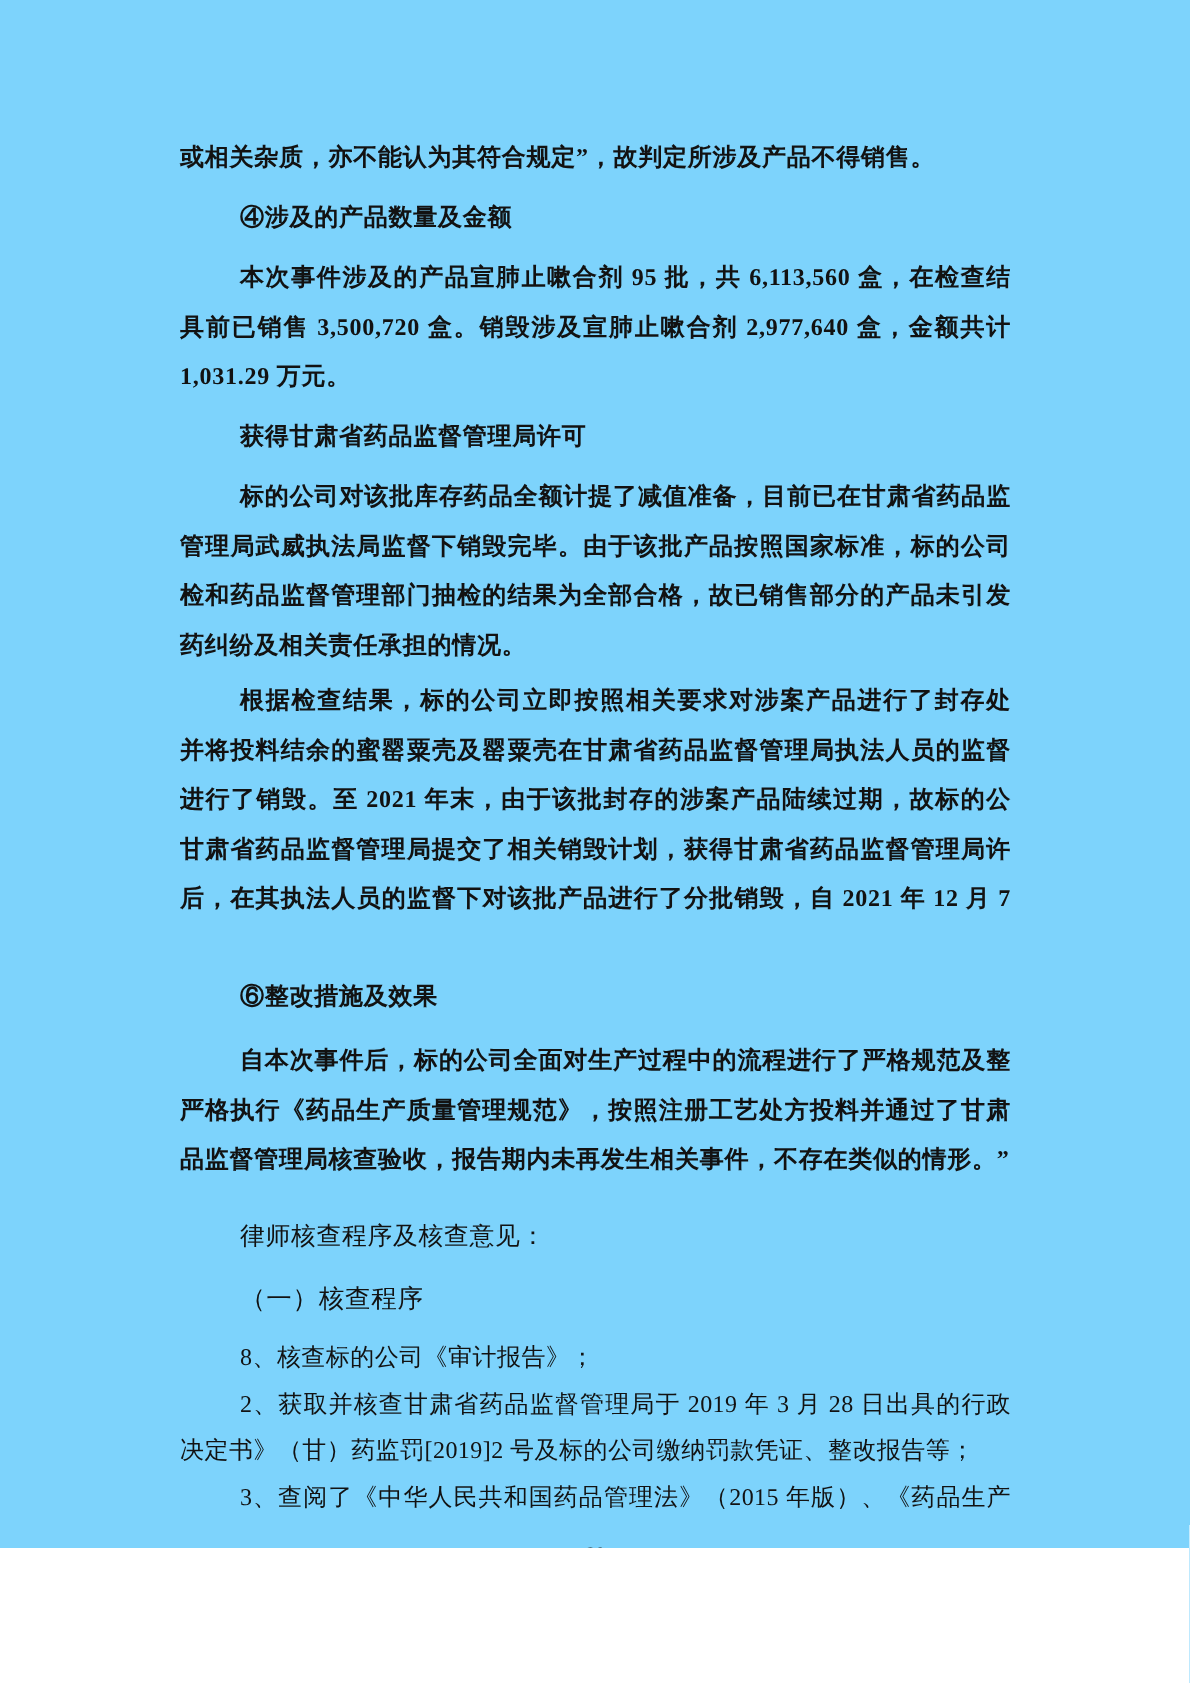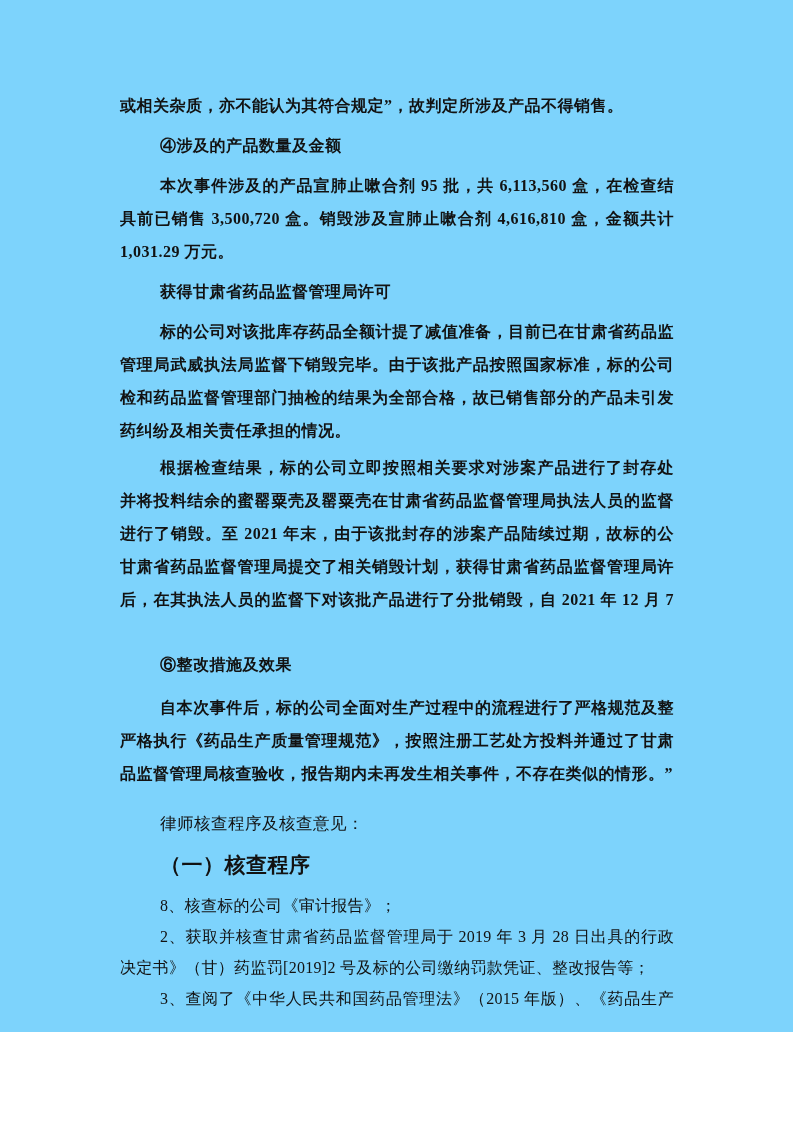--- a/index.html
+++ b/index.html
@@ -53,22 +53,22 @@
     text-align-last: justify;
     text-justify: inter-character;
     overflow: hidden;
     max-height: 33px;
   }
   .sec-title {
     font-weight: 400;
     font-size: 16.5px;
   }
   .sub-title {
-    font-weight: 700;
-    font-size: 21px;
+    font-weight: 400;
+    font-size: 17px;
   }
   .page-number {
     position: absolute;
     left: 0;
     width: 554px;
     text-align: center;
     font-size: 12.5px;
     line-height: 16px;
     font-weight: 700;
     letter-spacing: 0;
@@ -78,21 +78,21 @@
 <body>
 
 <div class="page">
   <div class="textblock">
 
     <div class="line kai" style="top:89px">或相关杂质，亦不能认为其符合规定”，故判定所涉及产品不得销售。</div>
 
     <div class="line kai ind" style="top:129px">④涉及的产品数量及金额</div>
 
     <div class="line kai ind just" style="top:169px">本次事件涉及的产品宣肺止嗽合剂 95 批，共 6,113,560 盒，在检查结果出</div>
-    <div class="line kai just" style="top:202px">具前已销售 3,500,720 盒。销毁涉及宣肺止嗽合剂 4,616,810 盒，金额共计</div>
+    <div class="line kai just" style="top:202px">具前已销售 3,500,720 盒。销毁涉及宣肺止嗽合剂 2,977,640 盒，金额共计</div>
     <div class="line kai" style="top:235px">1,031.29 万元。</div>
 
     <div class="line kai ind" style="top:275px">获得甘肃省药品监督管理局许可</div>
 
     <div class="line kai ind just" style="top:315px">标的公司对该批库存药品全额计提了减值准备，目前已在甘肃省药品监督</div>
     <div class="line kai just" style="top:348px">管理局武威执法局监督下销毁完毕。由于该批产品按照国家标准，标的公司自</div>
     <div class="line kai just" style="top:381px">检和药品监督管理部门抽检的结果为全部合格，故已销售部分的产品未引发用</div>
     <div class="line kai" style="top:414px">药纠纷及相关责任承担的情况。</div>
 
     <div class="line kai ind just" style="top:451px">根据检查结果，标的公司立即按照相关要求对涉案产品进行了封存处理，</div>

